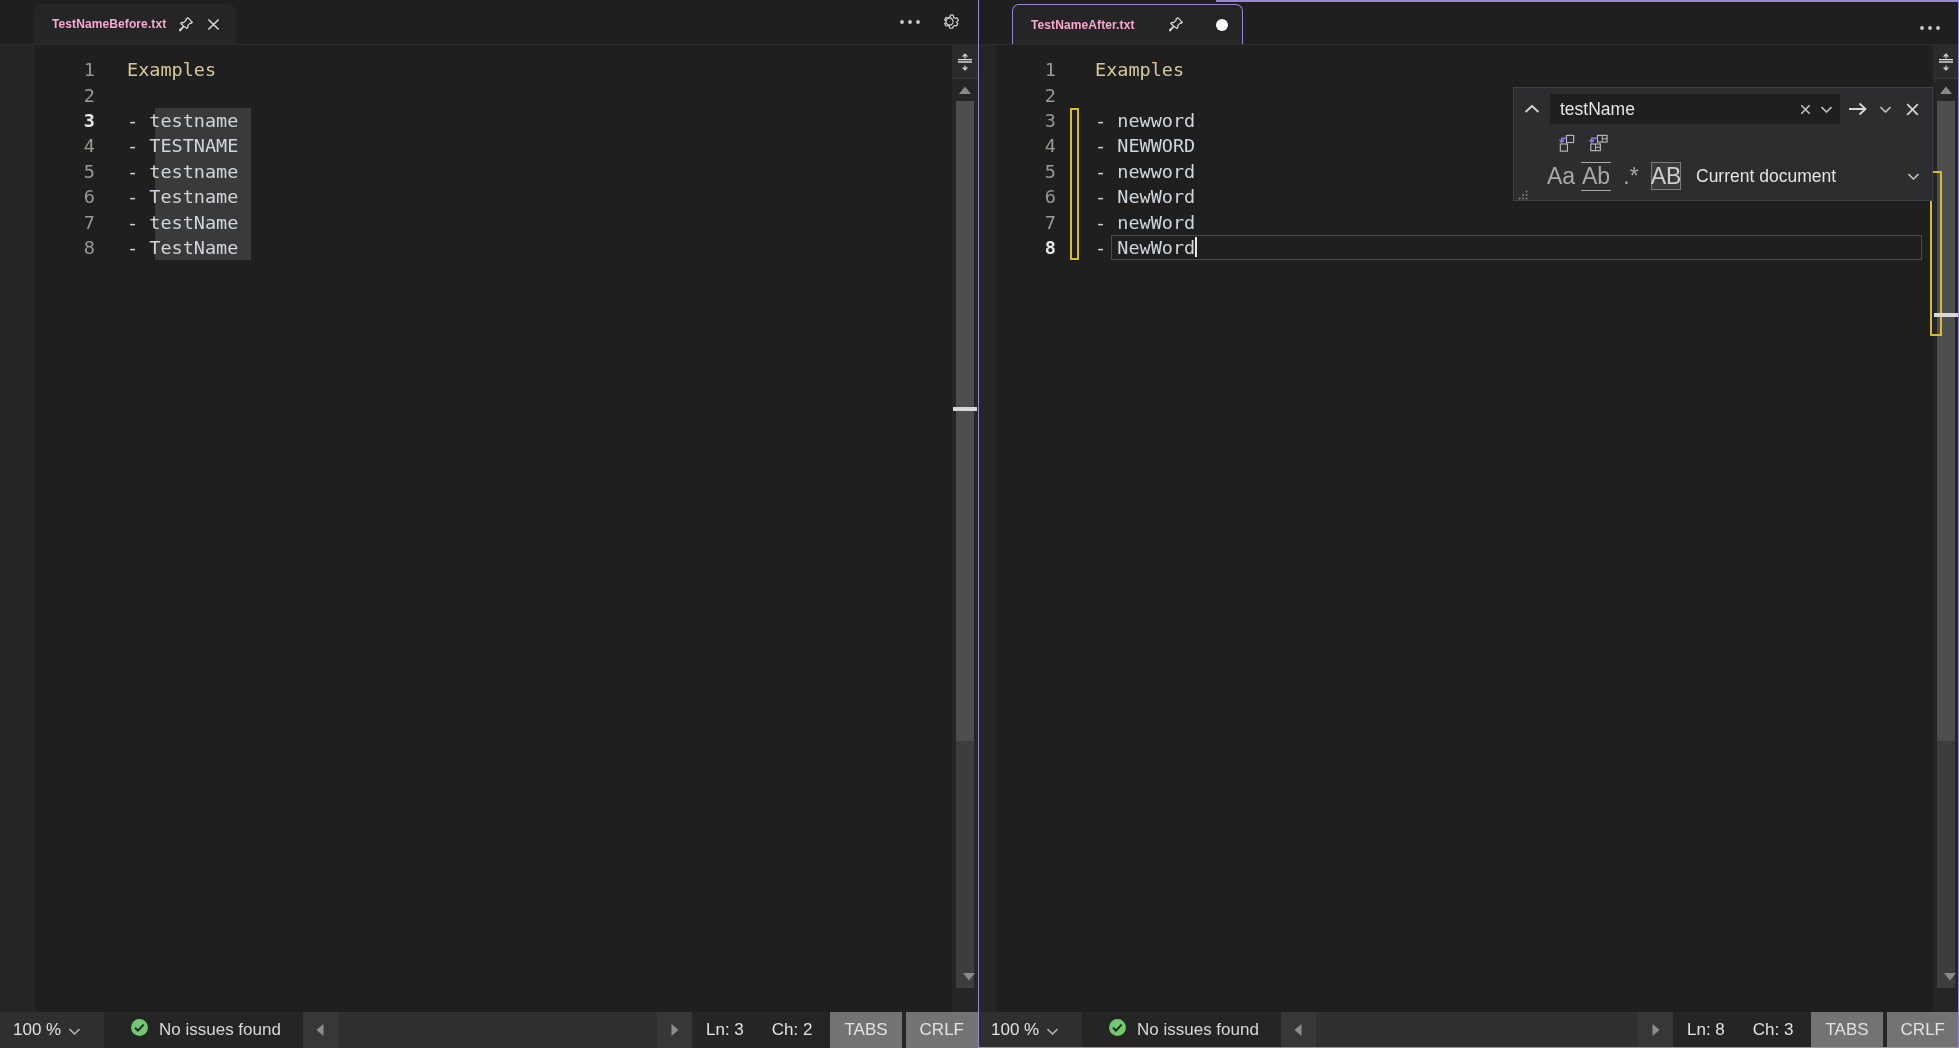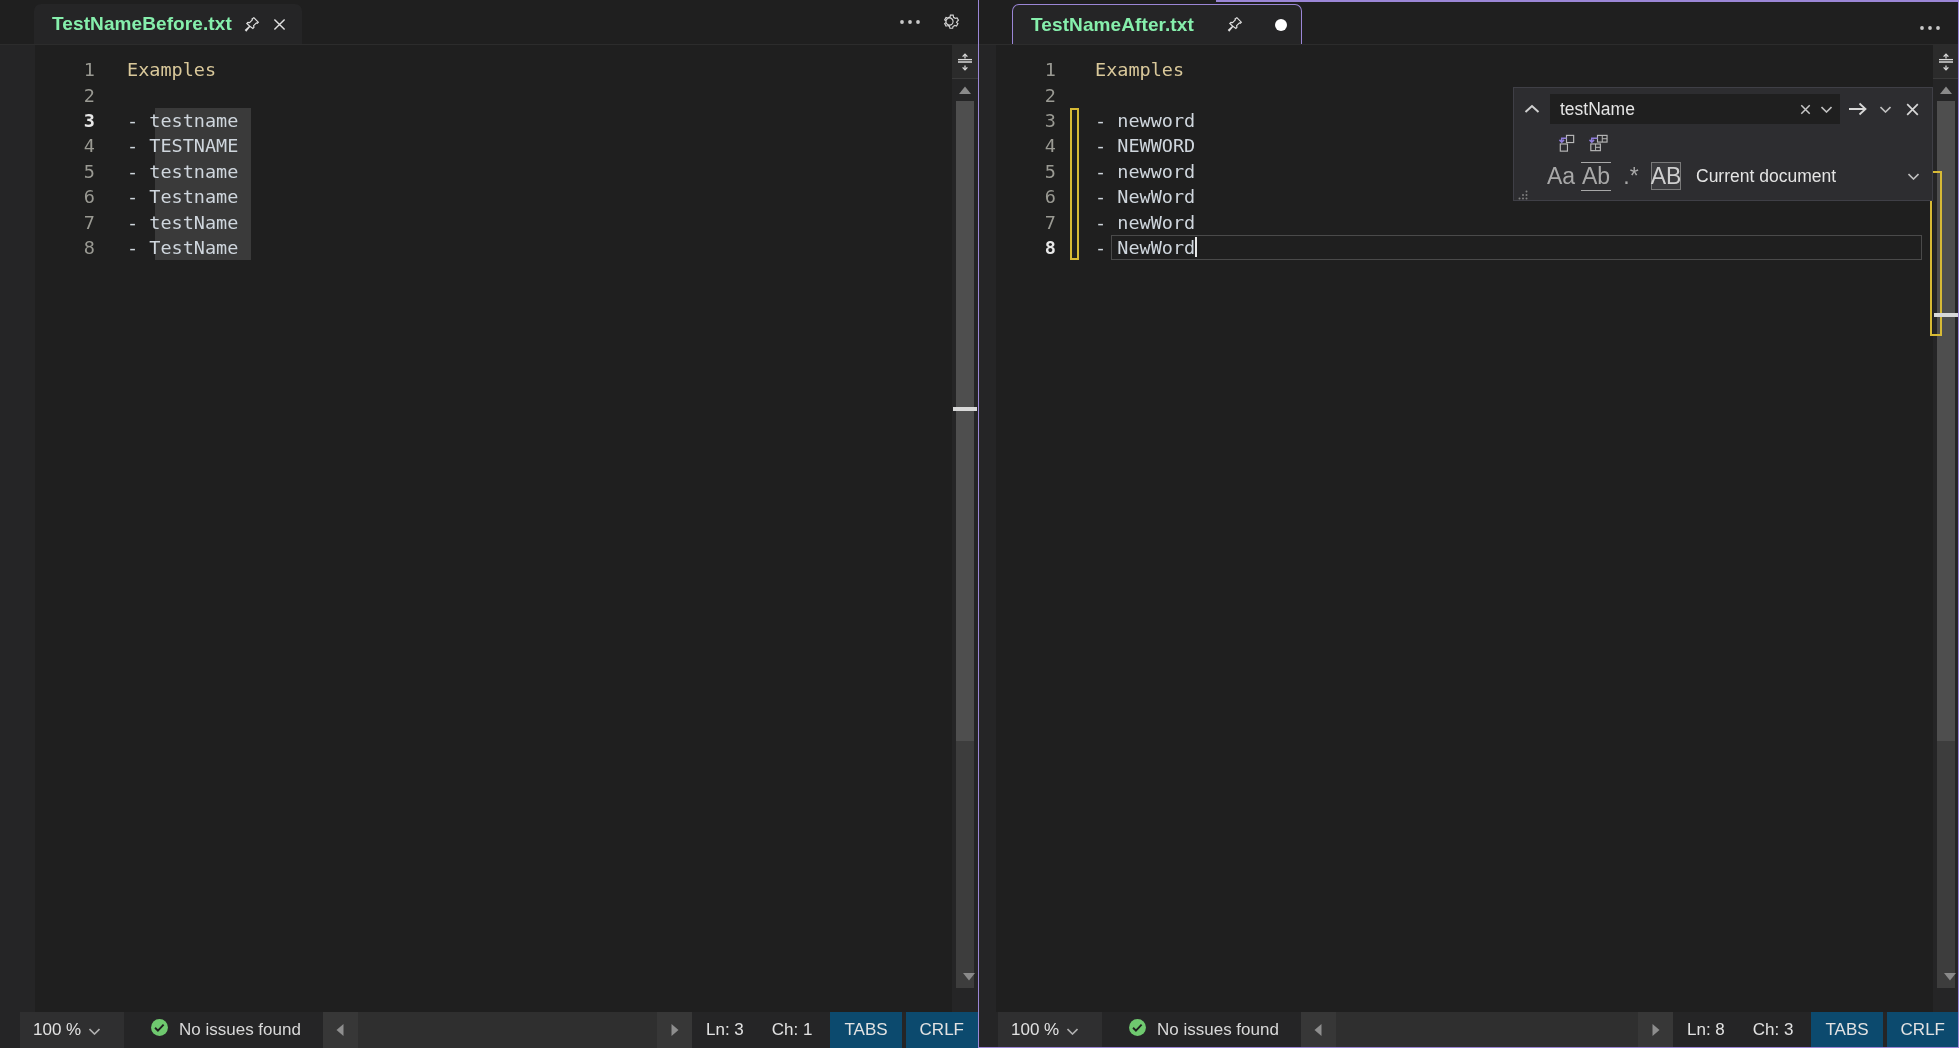--- a/index.html
+++ b/index.html
@@ -51,22 +51,22 @@
     margin-left: 34px;
     cursor: default;
   }
   .tab-active {
     background: #252526;
     border: 1.5px solid #9b86d6;
     border-bottom: none;
     gap: 32px;
   }
   .tab-title {
-    color: #86efac;
-    font-size: 19px;
+    color: #f9a8d4;
+    font-size: 12px;
     font-weight: bold;
     white-space: nowrap;
     letter-spacing: .1px;
   }
   .tab-icon { display: inline-flex; align-items: center; justify-content: center; }
   .tab-icon svg { display: block; }
   .dirty-dot {
     width: 12px; height: 12px;
     border-radius: 50%;
     background: #ffffff;
@@ -314,21 +314,20 @@
 
   
   .statusbar {
     height: 36px;
     flex: 0 0 36px;
     background: #252526;
     display: flex;
     align-items: center;
     color: #d8d8d8;
     font-size: 17px;
-    padding-left: 20px;
   }
   .sb-zoom {
     width: 104px; height: 36px;
     background: #2f2f30;
     display: flex; align-items: center;
     padding-left: 13px;
     gap: 8px;
     cursor: default;
   }
   .sb-zoom-val { color: #e2e2e2; font-size: 17px; }
@@ -357,21 +356,21 @@
     padding-right: 0px;
   }
   .sb-cell {
     padding: 0 14px;
     height: 36px;
     display: flex; align-items: center;
     white-space: nowrap;
     color: #e2e2e2;
     cursor: default;
   }
-  .sb-cell-box { background: #0c4a6e; margin-left: 4px; }
+  .sb-cell-box { background: #737373; margin-left: 4px; }
 
   .pane-right-outline {
     position: absolute;
     left: 0; top: 0;
     width: 981px; height: 1048px;
     border-left: 1.5px solid #9b86d6;
     border-right: 1.5px solid #9b86d6;
     border-bottom: 1.5px solid #9b86d6;
     pointer-events: none;
     z-index: 60;
@@ -514,21 +513,21 @@
         </div>
         <div class="hs-track"></div>
         <div class="hs-arrow">
           <svg width="10" height="14" viewBox="0 0 10 14">
               <path d="M1.5 1l7 6-7 6z" fill="#8e8e8e"></path>
             </svg>
         </div>
       </div>
       <div class="sb-pos">
         <div class="sb-cell">Ln: 3</div>
-        <div class="sb-cell">Ch: 1</div>
+        <div class="sb-cell">Ch: 2</div>
         <div class="sb-cell sb-cell-box">TABS</div>
         <div class="sb-cell sb-cell-box">CRLF</div>
       </div>
     </div>
   </div>
 
   <div class="pane pane-right">
 
     <div class="tabstrip">
       <div class="tab tab-active">

